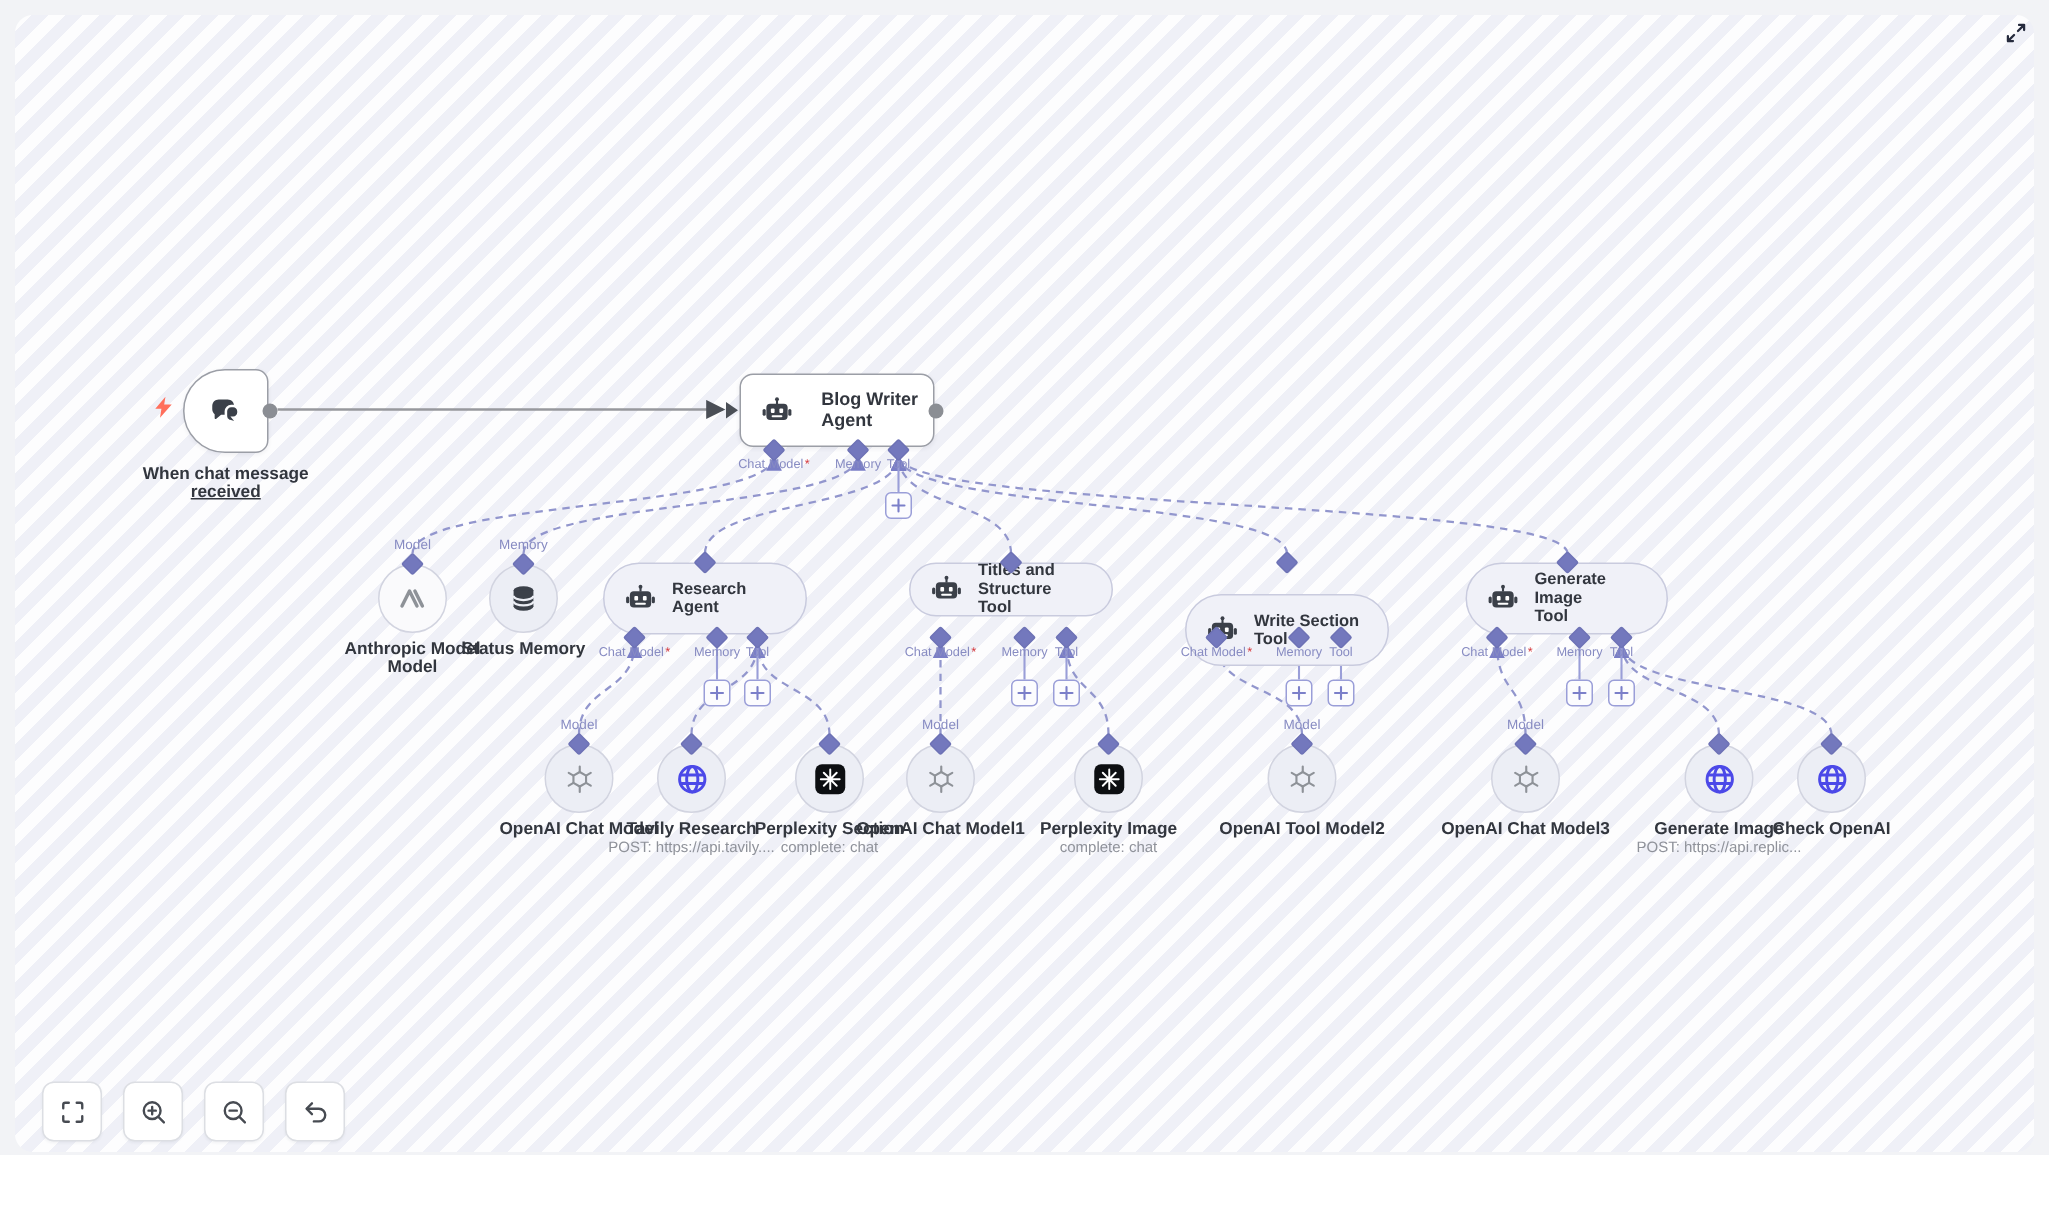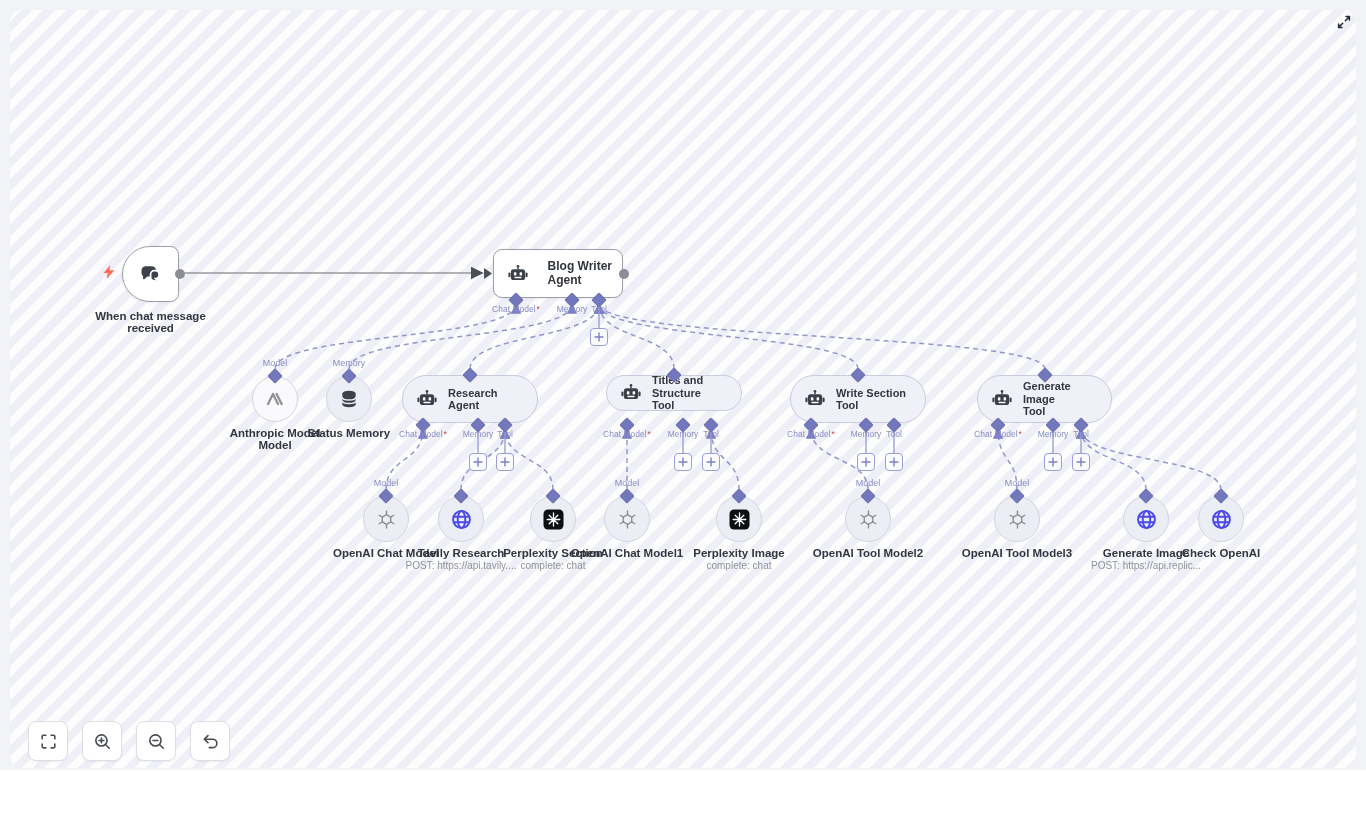--- a/index.html
+++ b/index.html
@@ -140,21 +140,21 @@
             </svg>
           </span>
         </div>
         <div class="bolt" style="left: 109px; top: 274px;"><span class="icon">
             <svg width="13" height="16" viewBox="0 0 14 16">
               <path fill="#ff6f5c" d="M8.4 0.4 L1.1 9.1 h4.4 L4.5 15.6 L12.9 6.1 H7.5z"></path>
             </svg>
           </span></div>
         <div class="out-dot" style="left: 180px; top: 274px;"></div>
         <div class="node-label" style="left: 150.5px; top: 310px;">When chat message</div>
-        <div class="node-label" style="left: 150.5px; top: 322px;">received</div>
+        <div class="node-label" style="left: 150.5px; top: 322px; text-decoration: underline;">received</div>
         <div class="node agent" style="left: 493px; top: 249px; width: 130px; height: 49px;">
           <span class="icon">
             <svg width="22" height="22" viewBox="0 0 22 22">
               <g fill="#3b4049">
                 <rect x="10.3" y="3.4" width="1.4" height="3"></rect>
                 <circle cx="11" cy="3.2" r="1.3"></circle>
                 <rect x="3.9" y="6.2" width="14.2" height="10.8" rx="2.6"></rect>
                 <rect x="1.4" y="9.6" width="2.1" height="4.6" rx="1"></rect>
                 <rect x="18.5" y="9.6" width="2.1" height="4.6" rx="1"></rect>
               </g>
@@ -248,21 +248,21 @@
         </div>
         <div class="diamond" style="left: 711px; top: 425px;"></div>
         <div class="port-label" style="left: 711px; top: 429px;">Tool</div>
         <div class="plus-btn" style="left: 711px; top: 453px;">
           <span class="icon">
             <svg width="10" height="10" viewBox="0 0 10 10" stroke="#7b7fc9" stroke-width="1.4" stroke-linecap="round">
               <path d="M5 1 V9 M1 5 H9"></path>
             </svg>
           </span>
         </div>
-        <div class="node pill" style="left: 790px; top: 375px; width: 136px; height: 48px;">
+        <div class="node pill" style="left: 790px; top: 396px; width: 136px; height: 48px;">
           <span class="icon">
             <svg width="22" height="22" viewBox="0 0 22 22">
               <g fill="#3b4049">
                 <rect x="10.3" y="3.4" width="1.4" height="3"></rect>
                 <circle cx="11" cy="3.2" r="1.3"></circle>
                 <rect x="3.9" y="6.2" width="14.2" height="10.8" rx="2.6"></rect>
                 <rect x="1.4" y="9.6" width="2.1" height="4.6" rx="1"></rect>
                 <rect x="18.5" y="9.6" width="2.1" height="4.6" rx="1"></rect>
               </g>
               <rect x="6.9" y="9.3" width="2.5" height="3.1" rx="0.7" fill="#fff"></rect>
@@ -432,21 +432,21 @@
         <div class="node circle" style="left: 994px; top: 496px; width: 46px; height: 46px;">
           <span class="icon">
             <svg width="21" height="21" viewBox="0 0 22 22" fill="none" stroke="#8e9298" stroke-width="1.5" stroke-linejoin="round" stroke-linecap="round">
               <polygon points="11,5.9 15.4,8.45 15.4,13.55 11,16.1 6.6,13.55 6.6,8.45"></polygon>
               <path d="M11 5.9 V2.1 M15.4 8.45 L18.7 6.55 M15.4 13.55 L18.7 15.45 M11 16.1 V19.9 M6.6 13.55 L3.3 15.45 M6.6 8.45 L3.3 6.55"></path>
             </svg>
           </span>
         </div>
         <div class="diamond" style="left: 1017px; top: 496px;"></div>
         <div class="top-label" style="left: 1017px; top: 478px;">Model</div>
-        <div class="node-label" style="left: 1017px; top: 547px;">OpenAI Tool Model3</div>
+        <div class="node-label" style="left: 1017px; top: 547px;">OpenAI Chat Model3</div>
         <div class="node circle" style="left: 1123px; top: 496px; width: 46px; height: 46px;">
           <span class="icon">
             <svg width="25" height="25" viewBox="0 0 24 24" fill="none" stroke="#4c49e8" stroke-width="1.9">
               <circle cx="12" cy="12" r="8.1"></circle>
               <ellipse cx="12" cy="12" rx="3.6" ry="8.1"></ellipse>
               <path d="M4.5 9.3 h15 M4.5 14.7 h15"></path>
             </svg>
           </span>
         </div>
         <div class="diamond" style="left: 1146px; top: 496px;"></div>

